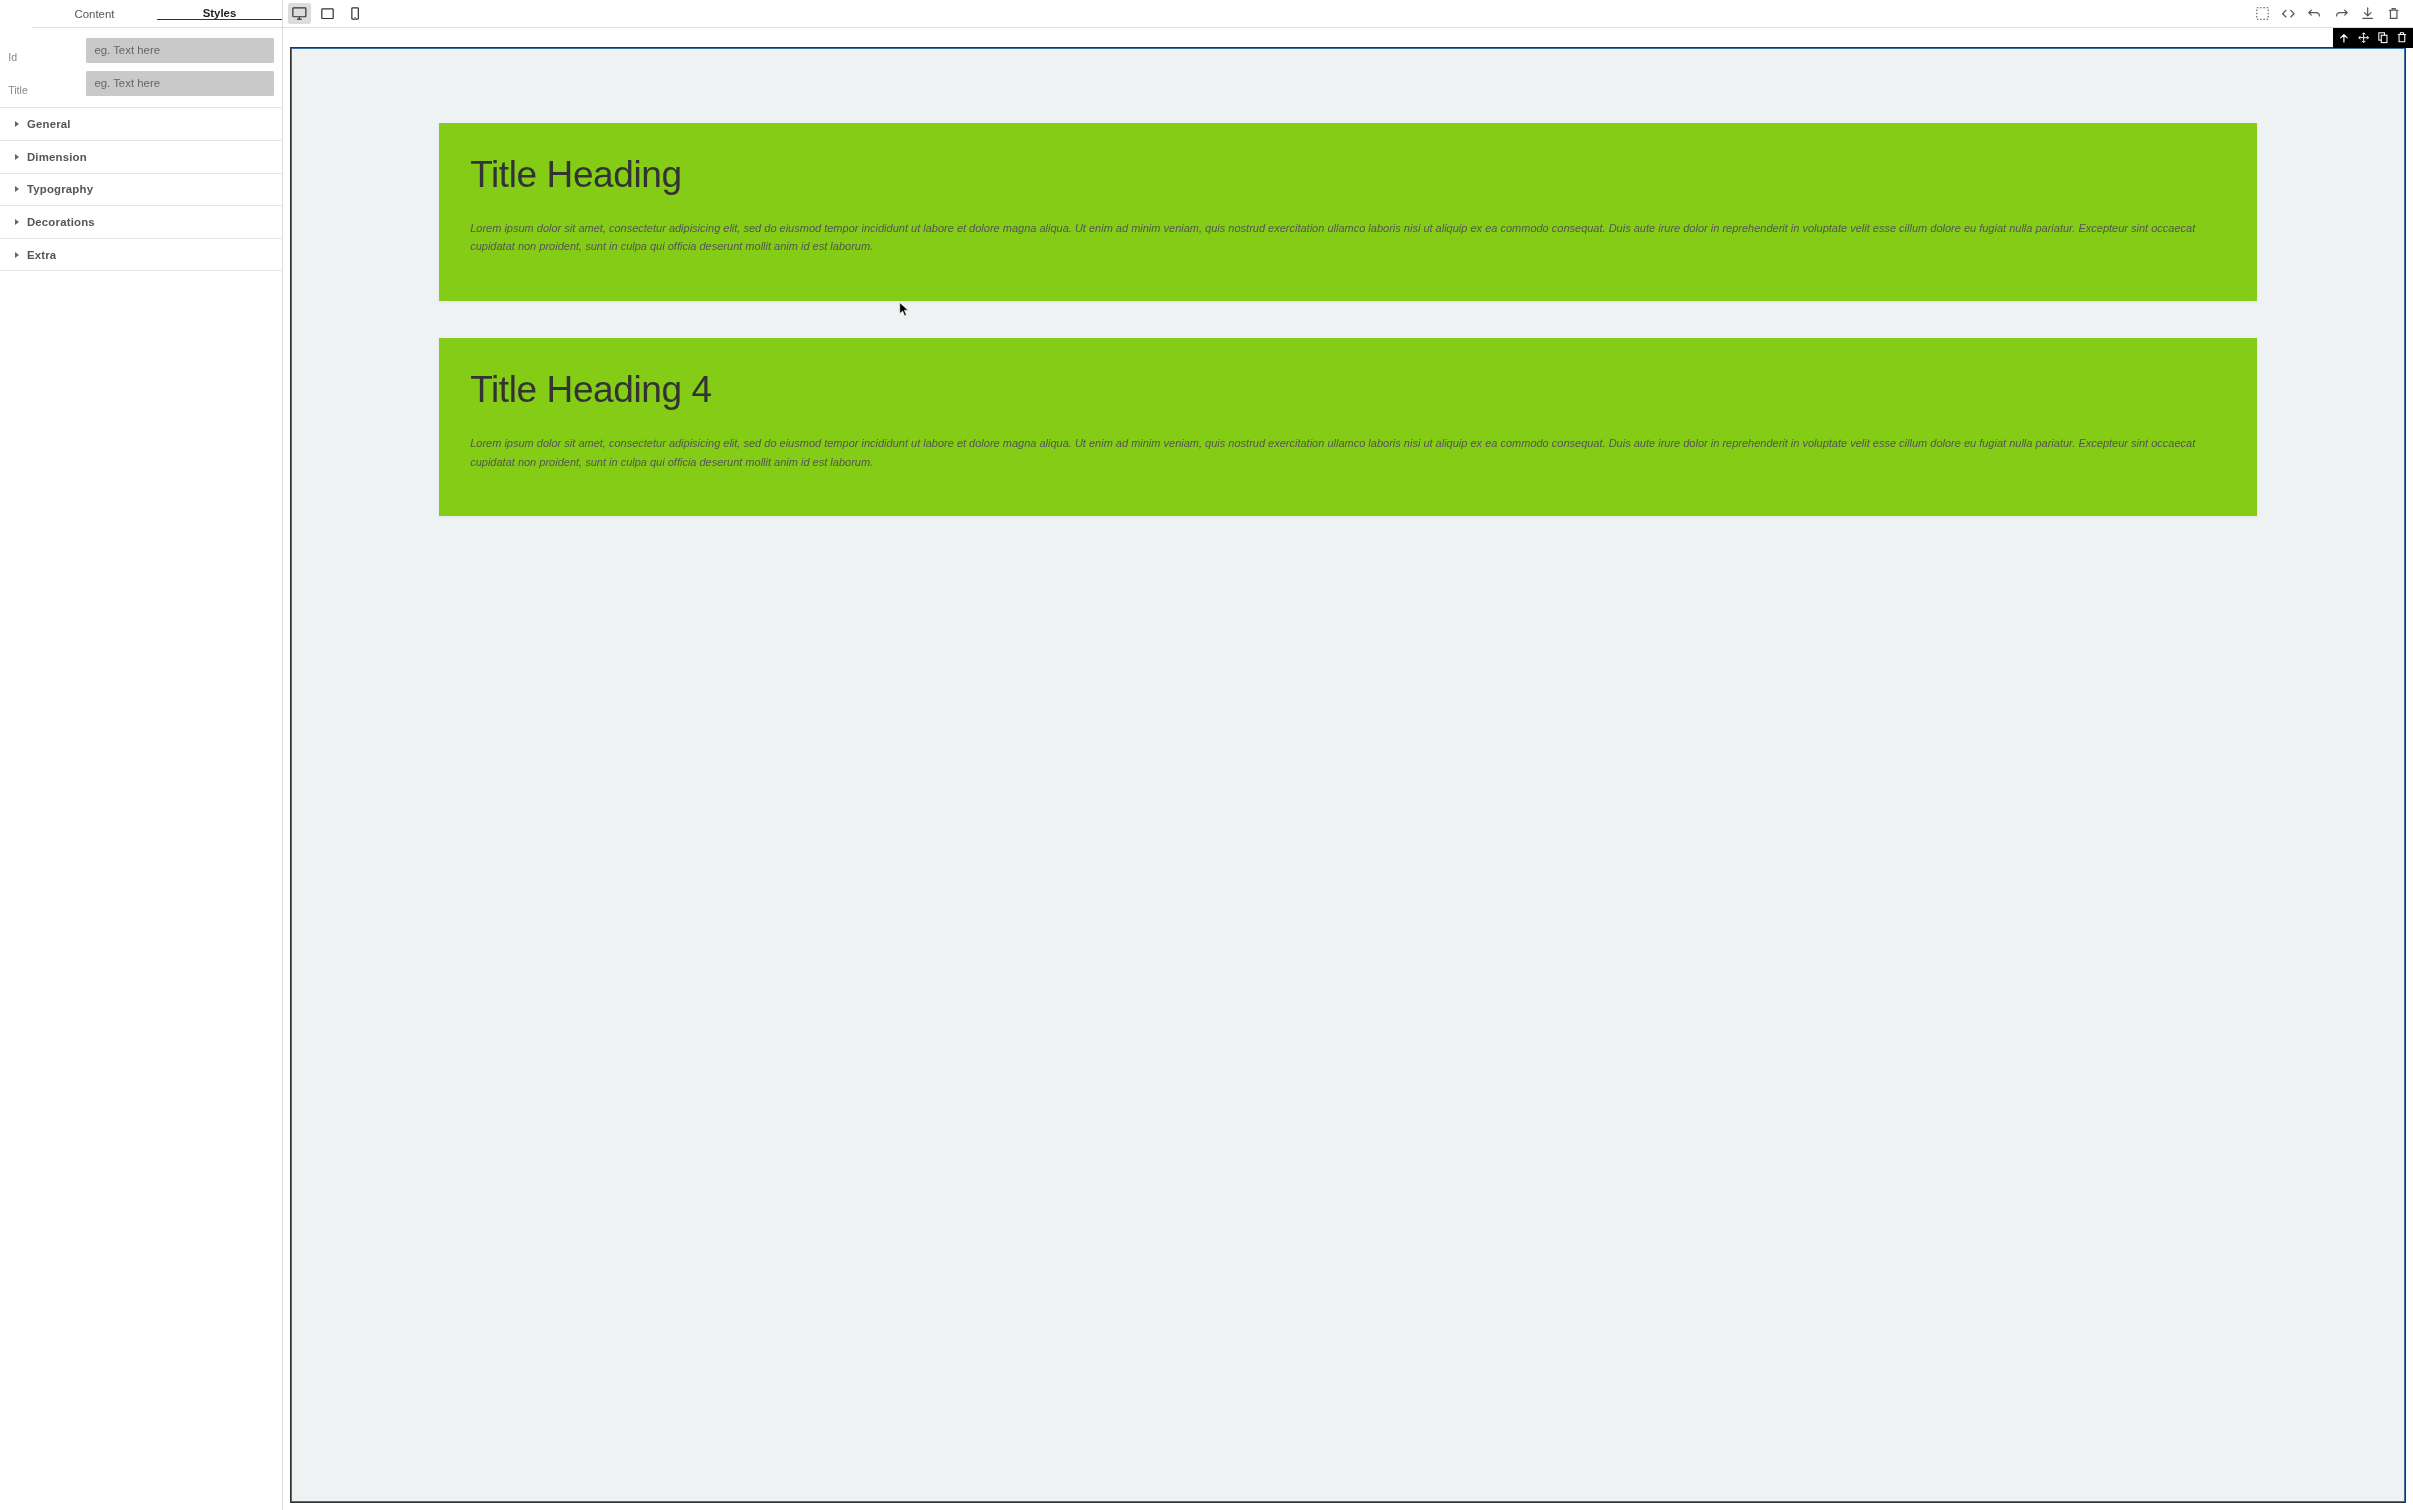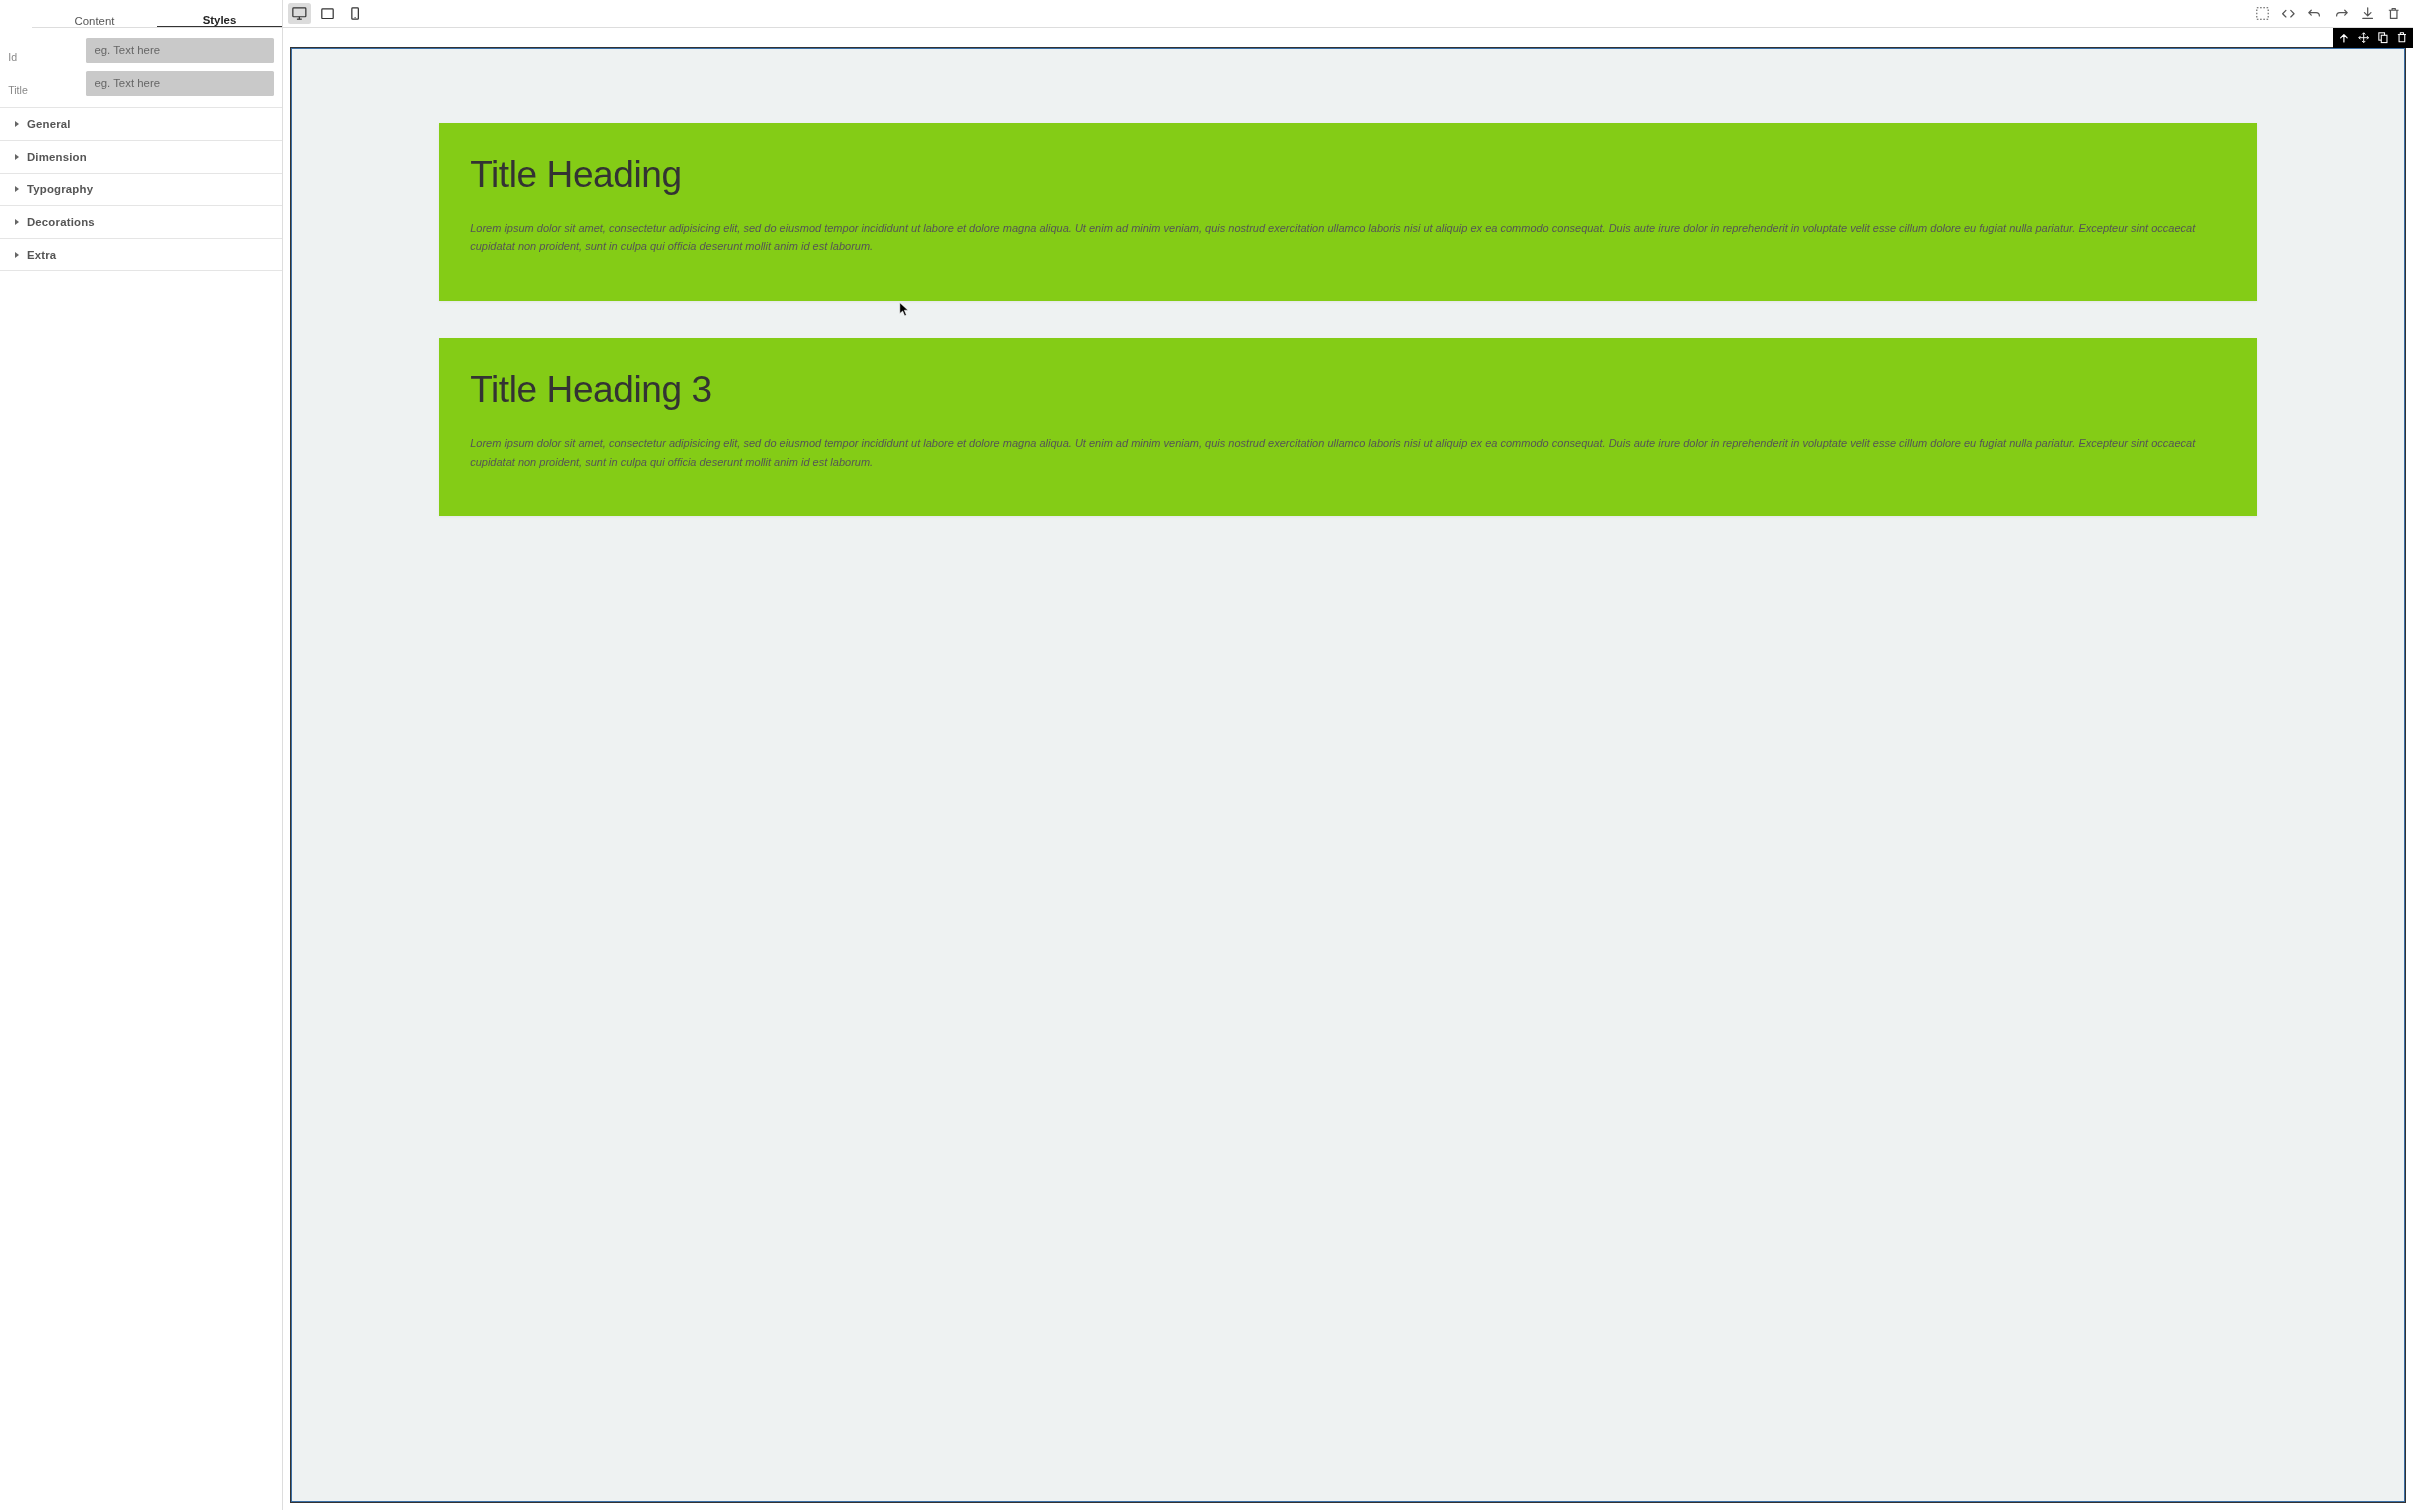--- a/index.html
+++ b/index.html
@@ -14,21 +14,21 @@
       width: 283px;
       border-right: 0.8px solid #ddd;
       display: flex;
       flex-direction: column;
       background: #fff;
     }
     .tabs {
       display: flex;
       border-bottom: 0.8px solid #ddd;
       height: 28px;
-      align-items: flex-end;
+      align-items: center;
       margin-left: 32px;
     }
     .tab {
       flex: 1;
       display: flex;
       align-items: center;
       justify-content: center;
       font-size: 11.4px;
       color: #555;
       cursor: pointer;
@@ -302,21 +302,21 @@
           </svg>
       </div>
     </div>
 
     <div class="canvas">
       <div class="card">
         <h2>Title Heading</h2>
         <p>Lorem ipsum dolor sit amet, consectetur adipisicing elit, sed do eiusmod tempor incididunt ut labore et dolore magna aliqua. Ut enim ad minim veniam, quis nostrud exercitation ullamco laboris nisi ut aliquip ex ea commodo consequat. Duis aute irure dolor in reprehenderit in voluptate velit esse cillum dolore eu fugiat nulla pariatur. Excepteur sint occaecat cupidatat non proident, sunt in culpa qui officia deserunt mollit anim id est laborum.</p>
       </div>
       <div class="card">
-        <h2>Title Heading 3</h2>
+        <h2>Title Heading 4</h2>
         <p>Lorem ipsum dolor sit amet, consectetur adipisicing elit, sed do eiusmod tempor incididunt ut labore et dolore magna aliqua. Ut enim ad minim veniam, quis nostrud exercitation ullamco laboris nisi ut aliquip ex ea commodo consequat. Duis aute irure dolor in reprehenderit in voluptate velit esse cillum dolore eu fugiat nulla pariatur. Excepteur sint occaecat cupidatat non proident, sunt in culpa qui officia deserunt mollit anim id est laborum.</p>
       </div>
     </div>
   </div>
 
   <svg class="cursor-ptr" width="11.4" height="14.7" viewBox="0 0 14 18">
     <path d="M1 1 L1 14 L4.5 11 L7 17 L9 16 L6.5 10 L11 10 Z" fill="#000" stroke="#fff" stroke-width="0.6"></path>
   </svg>
 </div>
 

